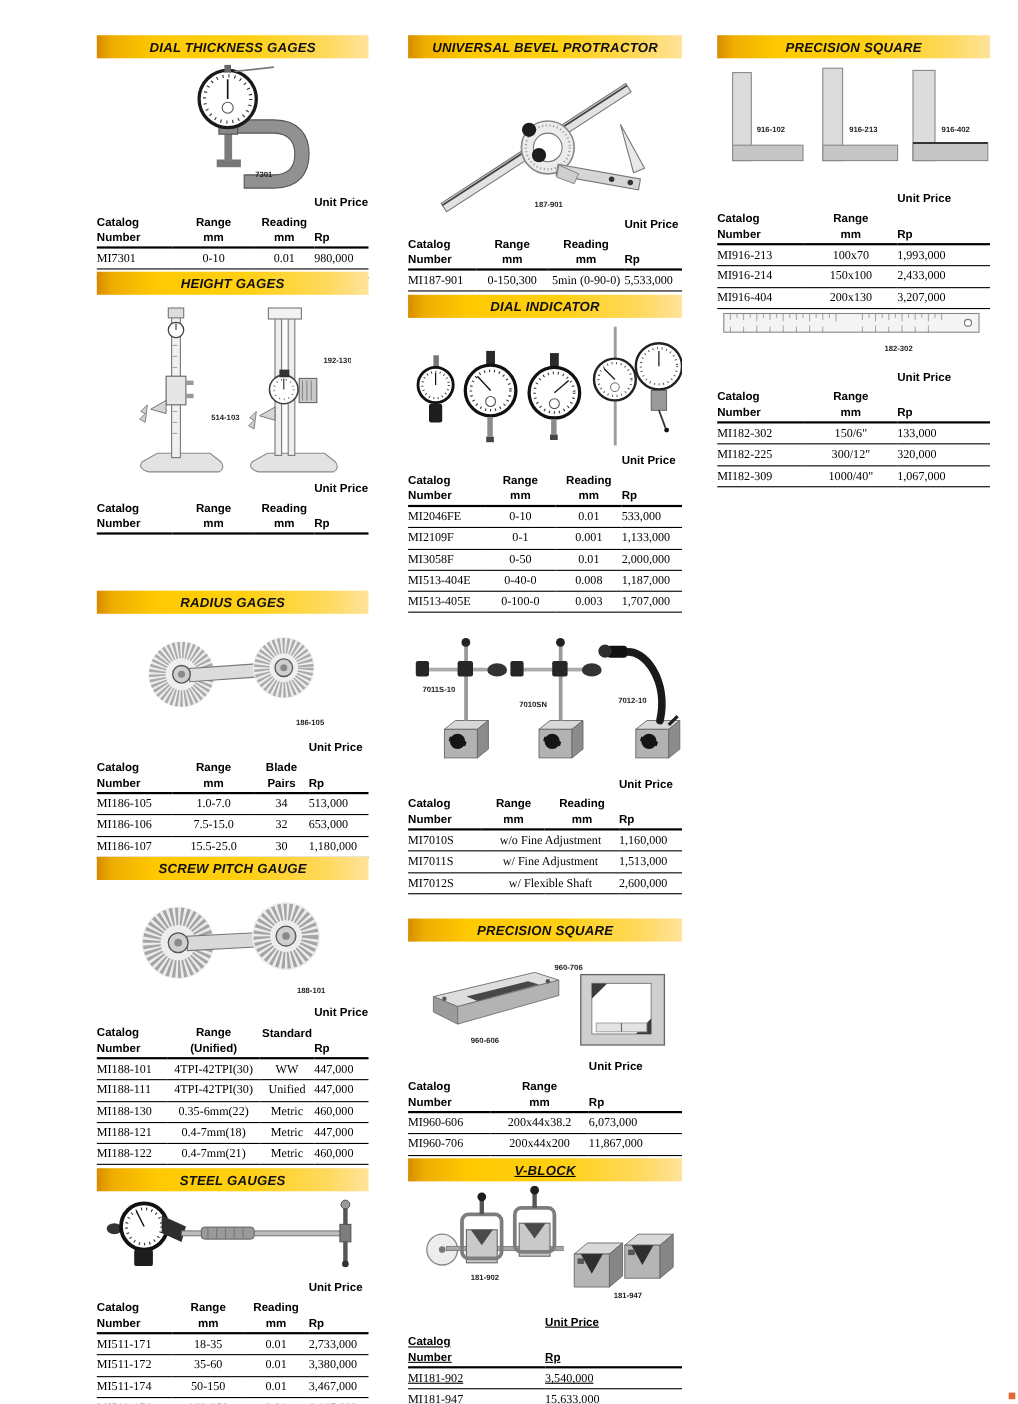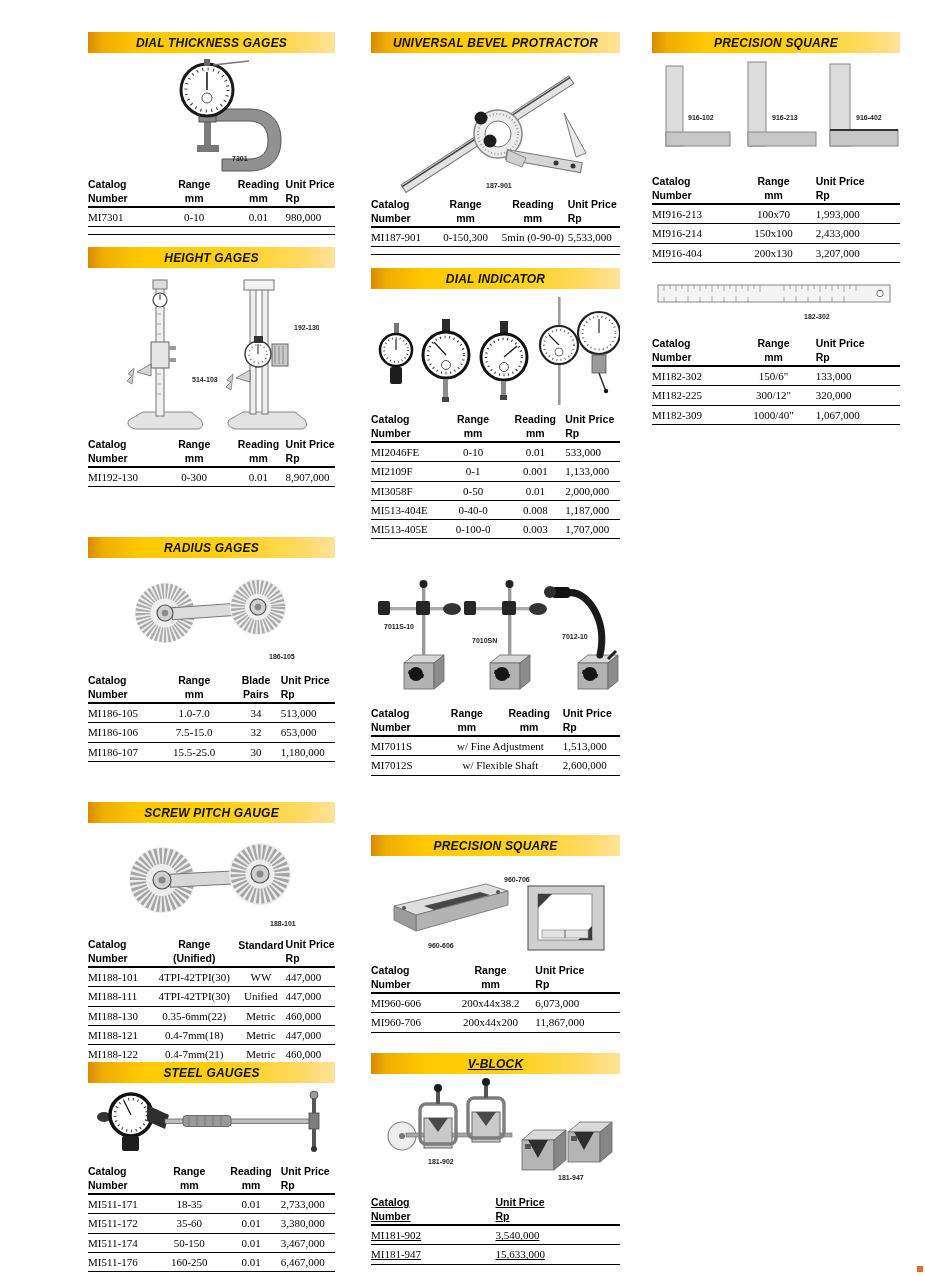--- a/index.html
+++ b/index.html
@@ -11,21 +11,21 @@
   .banner span{font-style:italic;font-weight:bold;font-size:12px;letter-spacing:.2px;color:#111;}
   .figure{display:flex;align-items:center;justify-content:center;overflow:hidden;}
   .figure svg{display:block;}
   .cap{font:bold 7px "Liberation Sans",sans-serif;fill:#222;}
   .tblwrap table{width:100%;border-collapse:collapse;table-layout:fixed;}
   .tblwrap th{font:bold 10.5px/1.3 "Liberation Sans",sans-serif;vertical-align:bottom;padding:0 0 1px;}
   .tblwrap thead tr{border-bottom:2px solid #000;}
   .tblwrap td{font:11px/1.2 "Liberation Serif",serif;padding:3px 0 2px;border-bottom:1.2px solid #000;}
   .al{text-align:left}.ac{text-align:center}.ar{text-align:left}
   .h2{min-height:13px;}
-  th.ar .h2{padding-right:14px;}
+  th.ar .h2{padding-right:14px;margin-top:18px;}
   .dbl .tblwrap::after{content:"";display:block;border-top:1.2px solid #000;margin-top:7px;}
   #corner-mark{position:absolute;left:917px;top:1266px;width:6px;height:6px;background:#e4672e;}
 </style>
 </head>
 <body>
 
 <div id="page">
 
   <div class="section dbl" style="left:88px;top:32px;width:247px;">
     <div class="banner">
@@ -155,26 +155,20 @@
                 <div class="h1">Reading</div>
                 <div class="h2">mm</div>
               </th>
               <th class="ar">
                 <div class="h1">Unit Price</div>
                 <div class="h2">Rp</div>
               </th>
             </tr>
           </thead>
           <tbody>
-            <tr>
-              <td class="al">MI192-130</td>
-              <td class="ac">0-300</td>
-              <td class="ac">0.01</td>
-              <td class="ar">8,907,000</td>
-            </tr>
           </tbody>
         </table>
       </div>
   </div>
 
   <div class="section" style="left:88px;top:537px;width:247px;">
     <div class="banner">
         <span>RADIUS GAGES</span>
       </div>
     <div class="figure" style="height:116px;">
@@ -238,21 +232,21 @@
               <td class="al">MI186-107</td>
               <td class="ac">15.5-25.0</td>
               <td class="ac">30</td>
               <td class="ar">1,180,000</td>
             </tr>
           </tbody>
         </table>
       </div>
   </div>
 
-  <div class="section" style="left:88px;top:802px;width:247px;">
+  <div class="section" style="left:88px;top:779px;width:247px;">
     <div class="banner">
         <span>SCREW PITCH GAUGE</span>
       </div>
     <div class="figure" style="height:115px;">
       <svg width="200" height="106" viewBox="0 0 200 106">
         <circle cx="50" cy="52" r="33" fill="#ededed"></circle>
         <circle cx="50" cy="52" r="24" fill="none" stroke="#a5a5a5" stroke-width="16" stroke-dasharray="2.4 2"></circle>
         <g transform="rotate(-3 100 50)">
             <rect x="58" y="44" width="86" height="13" fill="#d8d8d8" stroke="#777" stroke-width="1"></rect>
           </g>
@@ -641,20 +635,25 @@
                 <div class="h1">Reading</div>
                 <div class="h2">mm</div>
               </th>
               <th class="ar">
                 <div class="h1">Unit Price</div>
                 <div class="h2">Rp</div>
               </th>
             </tr>
           </thead>
           <tbody>
+            <tr>
+              <td class="al">MI7010S</td>
+              <td class="ac" colspan="2">w/o Fine Adjustment</td>
+              <td class="ar">1,160,000</td>
+            </tr>
             <tr>
               <td class="al">MI7011S</td>
               <td class="ac" colspan="2">w/ Fine Adjustment</td>
               <td class="ar">1,513,000</td>
             </tr>
             <tr>
               <td class="al">MI7012S</td>
               <td class="ac" colspan="2">w/ Flexible Shaft</td>
               <td class="ar">2,600,000</td>
             </tr>

